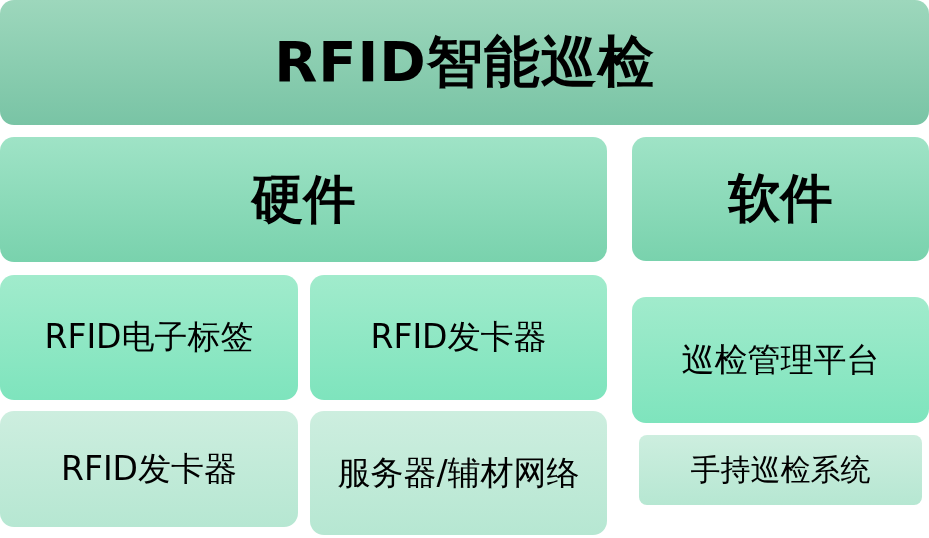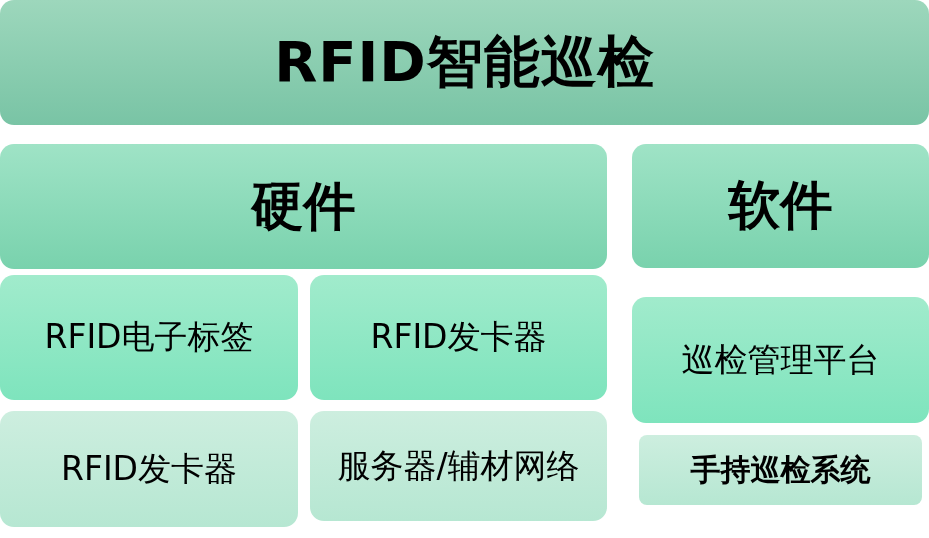--- a/index.html
+++ b/index.html
@@ -2,21 +2,21 @@
 <html><head>
 <meta charset="utf-8">
 <style>
   html, body { margin:0; padding:0; background:#ffffff; }
   body { width:929px; height:538px; position:relative; overflow:hidden;
          font-family: "DejaVu Sans", "Liberation Sans", sans-serif; color:#000; }
   .box { position:absolute; display:flex; align-items:center; justify-content:center;
          border-radius:14px; box-sizing:border-box; }
   .box span { white-space:nowrap; }
   .g-top { background:linear-gradient(#9dd7bc, #79c4a5); }
-  .g-mid { background:linear-gradient(#9fe3c6, #79d2ad);margin-top:7px; }
+  .g-mid { background:linear-gradient(#9fe3c6, #79d2ad); }
   .g-bright { background:linear-gradient(#a1ebcc, #7ee4bd); }
   .g-light { background:linear-gradient(#cdeedf, #b6e7d2); }
   .t-title { font-size:56px; font-weight:bold; letter-spacing:1px; }
   .t-head { font-size:52px; font-weight:bold; }
   .t-item { font-size:33px; }
   .t-small { font-size:30px; }
 </style>
 </head>
 <body>
 
@@ -37,23 +37,23 @@
 </div>
 
 <div class="box g-bright" style="left:310px;top:275px;width:297px;height:125px;">
   <span class="t-item">RFID发卡器</span>
 </div>
 
 <div class="box g-light" style="left:0;top:411px;width:298px;height:116px;">
   <span class="t-item">RFID发卡器</span>
 </div>
 
-<div class="box g-light" style="left:310px;top:411px;width:297px;height:110px;">
+<div class="box g-light" style="left:310px;top:411px;width:297px;height:124px;">
   <span class="t-item">服务器/辅材网络</span>
 </div>
 
 <div class="box g-bright" style="left:632px;top:297px;width:297px;height:126px;">
   <span class="t-item">巡检管理平台</span>
 </div>
 
-<div class="box g-light" style="left:639px;top:435px;width:283px;height:70px;border-radius:8px;font-weight:bold;">
+<div class="box g-light" style="left:639px;top:435px;width:283px;height:70px;border-radius:8px;">
   <span class="t-small">手持巡检系统</span>
 </div>
 
 </body></html>

